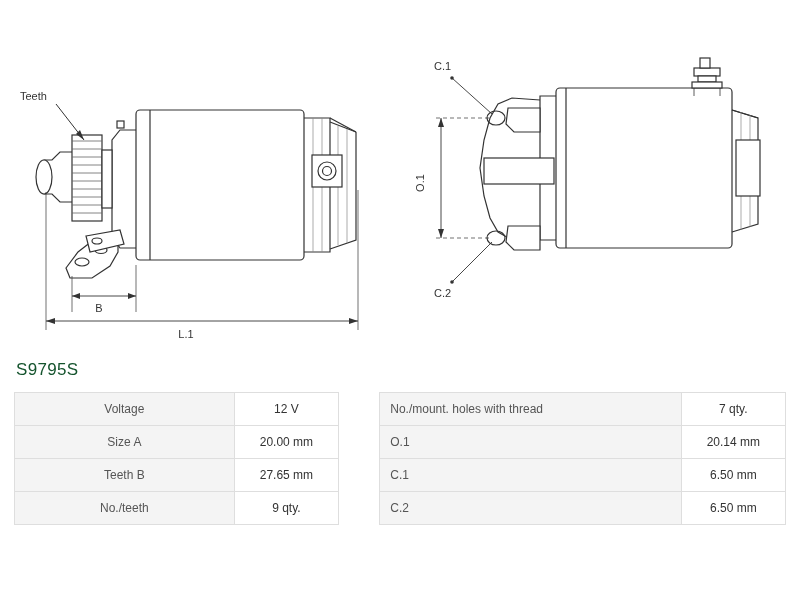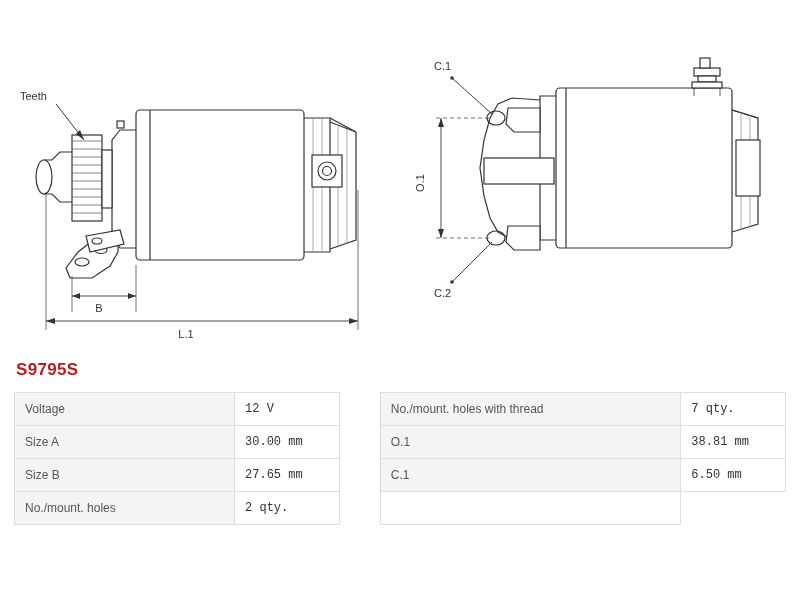--- a/index.html
+++ b/index.html
@@ -35,22 +35,22 @@
     font-family: "Liberation Sans", sans-serif;
     font-size: 11px;
     fill: #333333;
   }
   
   #part-number {
     position: absolute;
     left: 16px;
     top: 360px;
     font-size: 17px;
-    font-weight: bold;
-    color: #b91c1c;
+    font-weight: normal;
+    color: #14532d;
     letter-spacing: 0.3px;
   }
   
   #spec-table {
     position: absolute;
     left: 14px;
     top: 392px;
     width: 772px;
     border-collapse: collapse;
     font-size: 12px;
@@ -59,26 +59,25 @@
     height: 32px;
     padding: 0 10px;
     border: 1px solid #dedede;
     background: #f4f4f4;
     color: #555555;
     vertical-align: middle;
   }
   #spec-table td.value {
     background: #ffffff;
     color: #333333;
-    text-align: left;
+    text-align: center;
     width: 88px;
-    font-family: Liberation Mono, monospace;
   }
   #spec-table td.label {
-    text-align: left;
+    text-align: center;
     width: 212px;
   }
   #spec-table td.label-wide {
     width: 300px;
   }
   #spec-table td.spacer {
     background: #ffffff;
     border: none;
     width: 22px;
   }
@@ -216,35 +215,35 @@
     <tbody>
       <tr>
         <td class="label">Voltage</td>
         <td class="value">12 V</td>
         <td class="spacer"></td>
         <td class="label-wide">No./mount. holes with thread</td>
         <td class="value">7 qty.</td>
       </tr>
       <tr>
         <td class="label">Size A</td>
-        <td class="value">30.00 mm</td>
+        <td class="value">20.00 mm</td>
         <td class="spacer"></td>
         <td class="label-wide">O.1</td>
-        <td class="value">38.81 mm</td>
-      </tr>
-      <tr>
-        <td class="label">Size B</td>
+        <td class="value">20.14 mm</td>
+      </tr>
+      <tr>
+        <td class="label">Teeth B</td>
         <td class="value">27.65 mm</td>
         <td class="spacer"></td>
         <td class="label-wide">C.1</td>
         <td class="value">6.50 mm</td>
       </tr>
       <tr>
-        <td class="label">No./mount. holes</td>
-        <td class="value">2 qty.</td>
-        <td class="spacer"></td>
-        <td class="empty"></td>
-        <td class="blank-none"></td>
+        <td class="label">No./teeth</td>
+        <td class="value">9 qty.</td>
+        <td class="spacer"></td>
+        <td class="label-wide">C.2</td>
+        <td class="value">6.50 mm</td>
       </tr>
     </tbody>
   </table>
 
 </div>
 
 </body></html>

